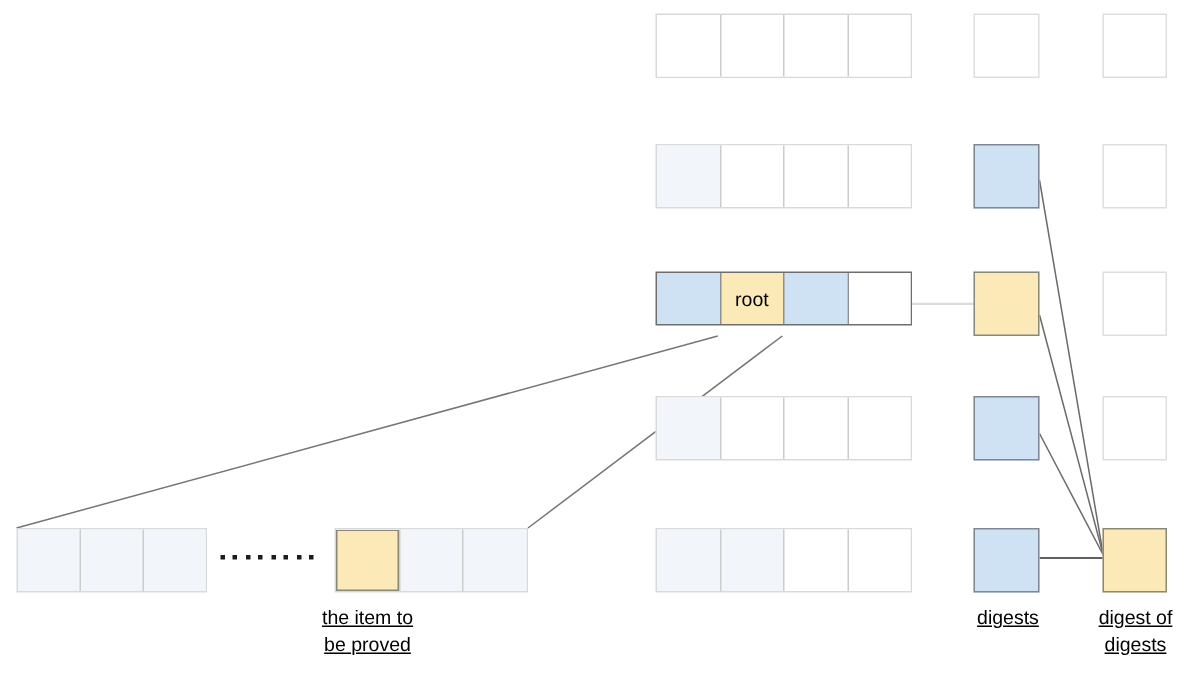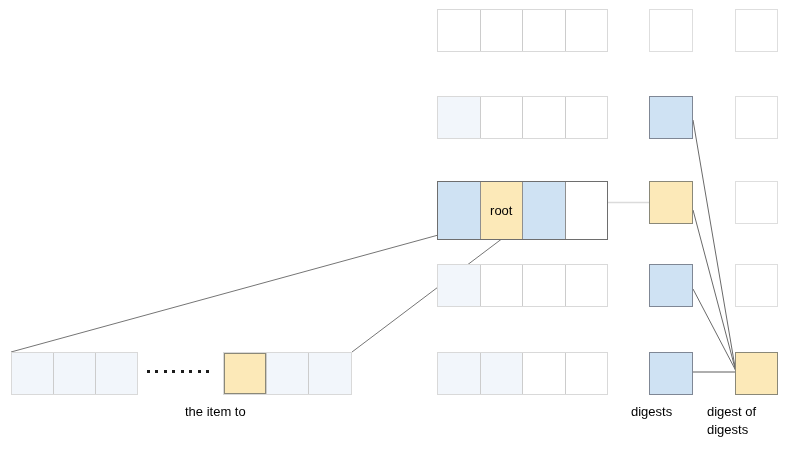--- a/index.html
+++ b/index.html
@@ -17,21 +17,21 @@
   .cell.plain{background:#ffffff;}
   .cell.faint{background:#f2f6fb;}
   .cell.blue{background:#cfe2f3;}
   .cell.yellow{background:#fce9b8;}
   .row.light .cell.yellow{box-shadow:inset 0 0 0 1px #8a8878;}
   .cell span{font-size:13px;line-height:13px;}
   .sq{position:absolute;box-sizing:border-box;z-index:2;}
   .sq.plain{background:#ffffff;border:1px solid #dedede;}
   .sq.blue{background:#cfe2f3;border:1px solid #7f8795;}
   .sq.yellow{background:#fce9b8;border:1px solid #8a8878;}
-  .lbl{position:absolute;z-index:3;font-size:13px;line-height:18px;}
+  .lbl{position:absolute;z-index:3;font-size:13px;line-height:18px;text-align:center;text-decoration:underline;}
   #dots{position:absolute;left:147px;top:369px;width:62px;height:4px;display:flex;
         justify-content:space-between;align-items:center;z-index:2;}
   #dots i{width:3px;height:3px;background:#1c1c1c;display:block;}
 </style>
 </head>
 <body>
 
 <div id="stage">
 
   <svg id="wires" width="800" height="454" viewBox="0 0 800 454">
@@ -50,20 +50,21 @@
       <i></i>
       <i></i>
       <i></i>
       <i></i>
       <i></i>
       <i></i>
     </div>
 
   <div class="lbl" style="left:185px;top:403px;width:120px;">
     <div>the item to</div>
+    <div>be proved</div>
   </div>
 
   <div class="lbl" style="left:631px;top:403px;width:82px;">
     <div>digests</div>
   </div>
 
   <div class="lbl" style="left:707px;top:403px;width:100px;">
     <div>digest of</div>
     <div>digests</div>
   </div>
@@ -73,21 +74,21 @@
       <div class="cell plain div"></div>
       <div class="cell plain div"></div>
       <div class="cell plain div"></div>
     </div>
     <div class="row light" style="left: 437px; top: 96px; width: 171px; height: 43px;">
       <div class="cell faint"></div>
       <div class="cell plain div"></div>
       <div class="cell plain div"></div>
       <div class="cell plain div"></div>
     </div>
-    <div class="row dark" style="left: 437px; top: 181px; width: 171px; height: 59px;">
+    <div class="row dark" style="left: 437px; top: 181px; width: 171px; height: 36px;">
       <div class="cell blue"></div>
       <div class="cell yellow div">
         <span>root</span>
       </div>
       <div class="cell blue div"></div>
       <div class="cell plain div"></div>
     </div>
     <div class="row light" style="left: 437px; top: 264px; width: 171px; height: 43px;">
       <div class="cell faint"></div>
       <div class="cell plain div"></div>

